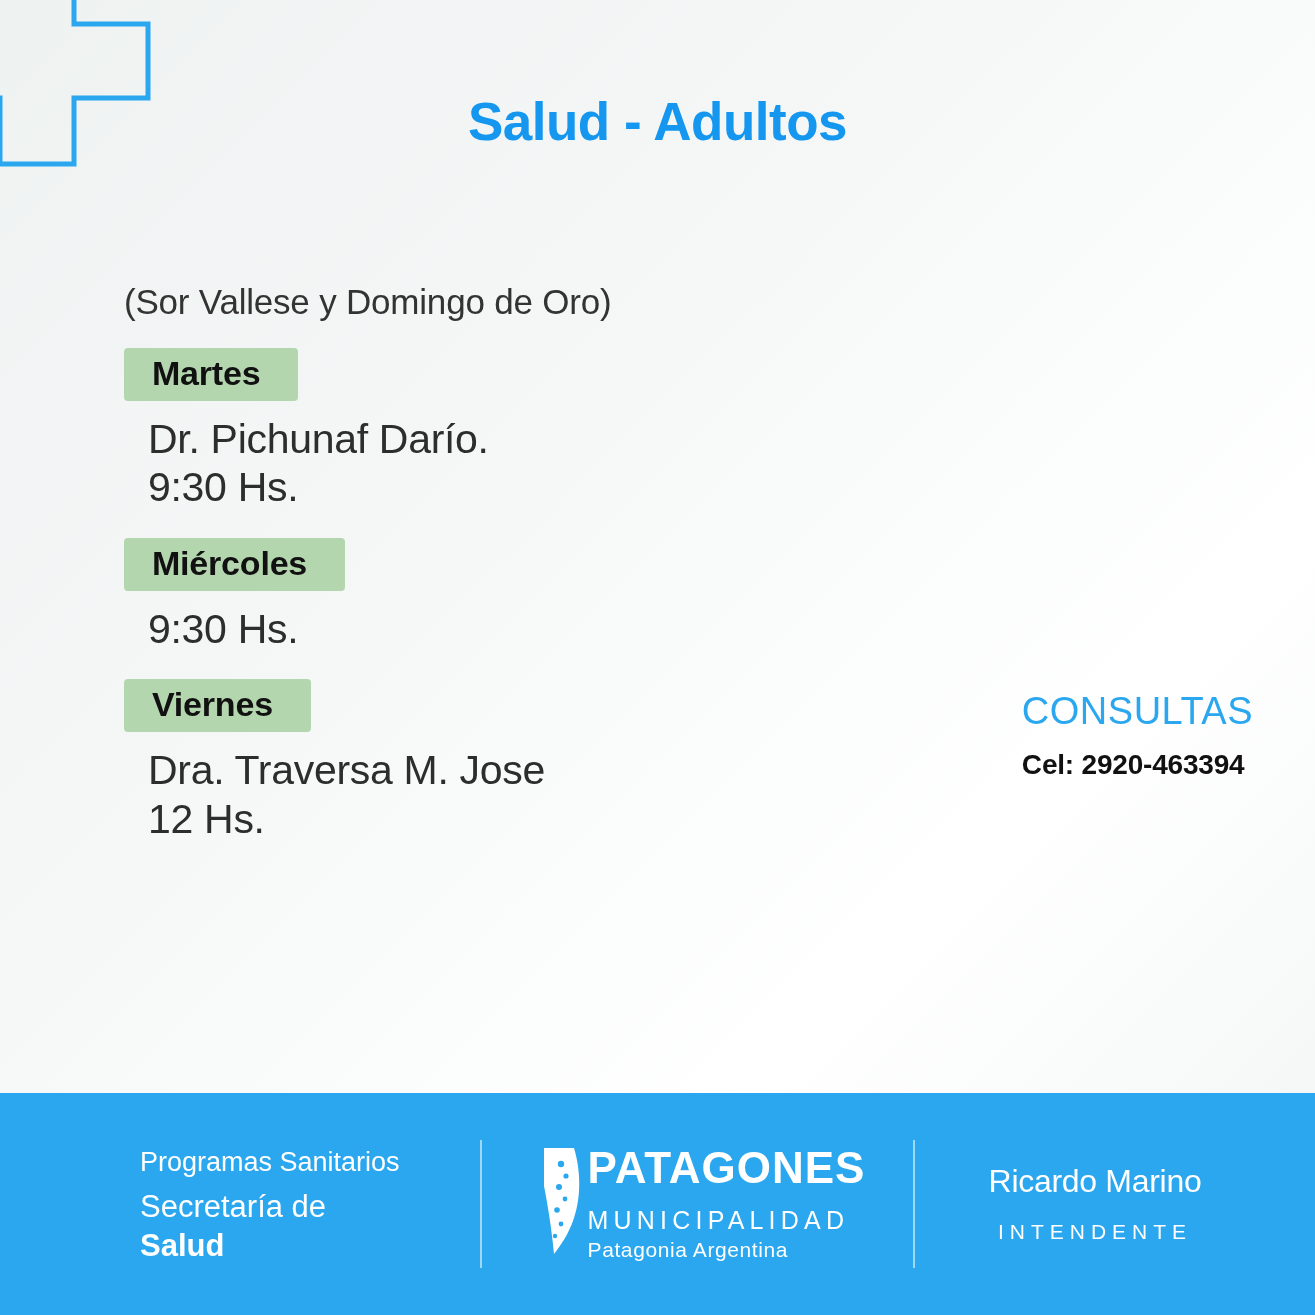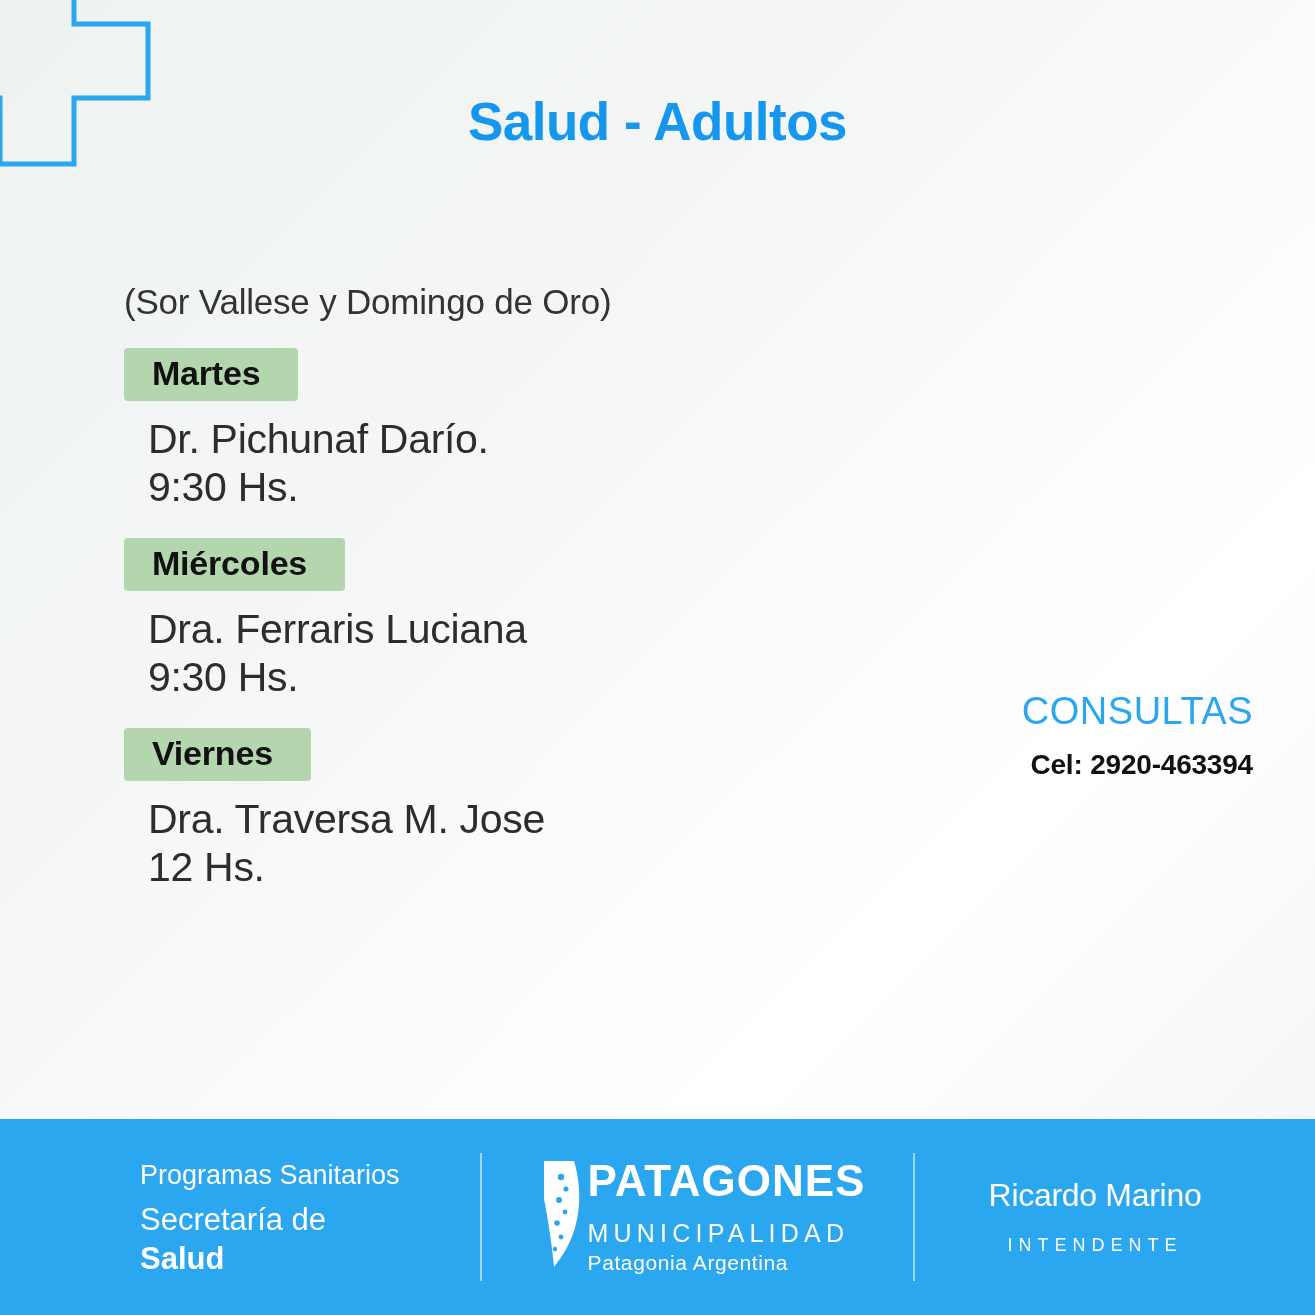--- a/index.html
+++ b/index.html
@@ -98,21 +98,21 @@
     line-height: 1.18;
     letter-spacing: -0.3px;
   }
   .doctor-line .time { display: block; }
 
   
   .consultas {
     position: absolute;
     right: 62px;
     top: 690px;
-    text-align: right;
+    text-align: left;
   }
   .consultas-label {
     font-size: 38px;
     color: #2aa7ef;
     font-weight: 400;
     letter-spacing: 0.5px;
   }
   .consultas-phone {
     font-size: 28px;
     color: #111111;
@@ -120,21 +120,21 @@
     margin-top: 16px;
     letter-spacing: -0.2px;
   }
 
   
   .footer {
     position: absolute;
     bottom: 0;
     left: 0;
     width: 100%;
-    height: 196px;
+    height: 222px;
     background: #2aa7ef;
     display: flex;
     align-items: center;
   }
   .footer-left {
     width: 480px;
     padding-left: 140px;
     color: #ffffff;
   }
   .fl-1 { font-size: 27px; font-weight: 400; line-height: 1.35; }
@@ -175,21 +175,21 @@
     line-height: 1.2;
   }
 
   .footer-right {
     width: 400px;
     text-align: center;
     color: #ffffff;
     padding-right: 40px;
   }
   .fr-1 { font-size: 32px; font-weight: 400; line-height: 1.1; letter-spacing: -0.3px; text-align: center;}
-  .fr-2 { font-size: 18px; font-weight: 400; letter-spacing: 6px; margin-top: 21px; }
+  .fr-2 { font-size: 21px; font-weight: 400; letter-spacing: 6px; margin-top: 21px; }
 </style>
 </head>
 <body>
 
 <div id="poster">
 
   <div class="cross-deco">
     <svg width="215" height="225" viewBox="0 0 215 225" xmlns="http://www.w3.org/2000/svg">
       <path d="M10 10 H132 V76 H206 V150 H132 V216 H58 V150 H-20" fill="none" stroke="#2aa7ef" stroke-width="5"></path>
     </svg>
@@ -206,21 +206,20 @@
       <div class="day-badge">Martes</div>
       <div class="doctor-line">
         <span>Dr. Pichunaf Darío.</span>
         <span class="time">9:30 Hs.</span>
       </div>
     </div>
 
     <div class="day-group">
       <div class="day-badge">Miércoles</div>
       <div class="doctor-line">
-        <span>Dra. Ferraris Luciana</span>
         <span class="time">9:30 Hs.</span>
       </div>
     </div>
 
     <div class="day-group">
       <div class="day-badge">Viernes</div>
       <div class="doctor-line">
         <span>Dra. Traversa M. Jose</span>
         <span class="time">12 Hs.</span>
       </div>

